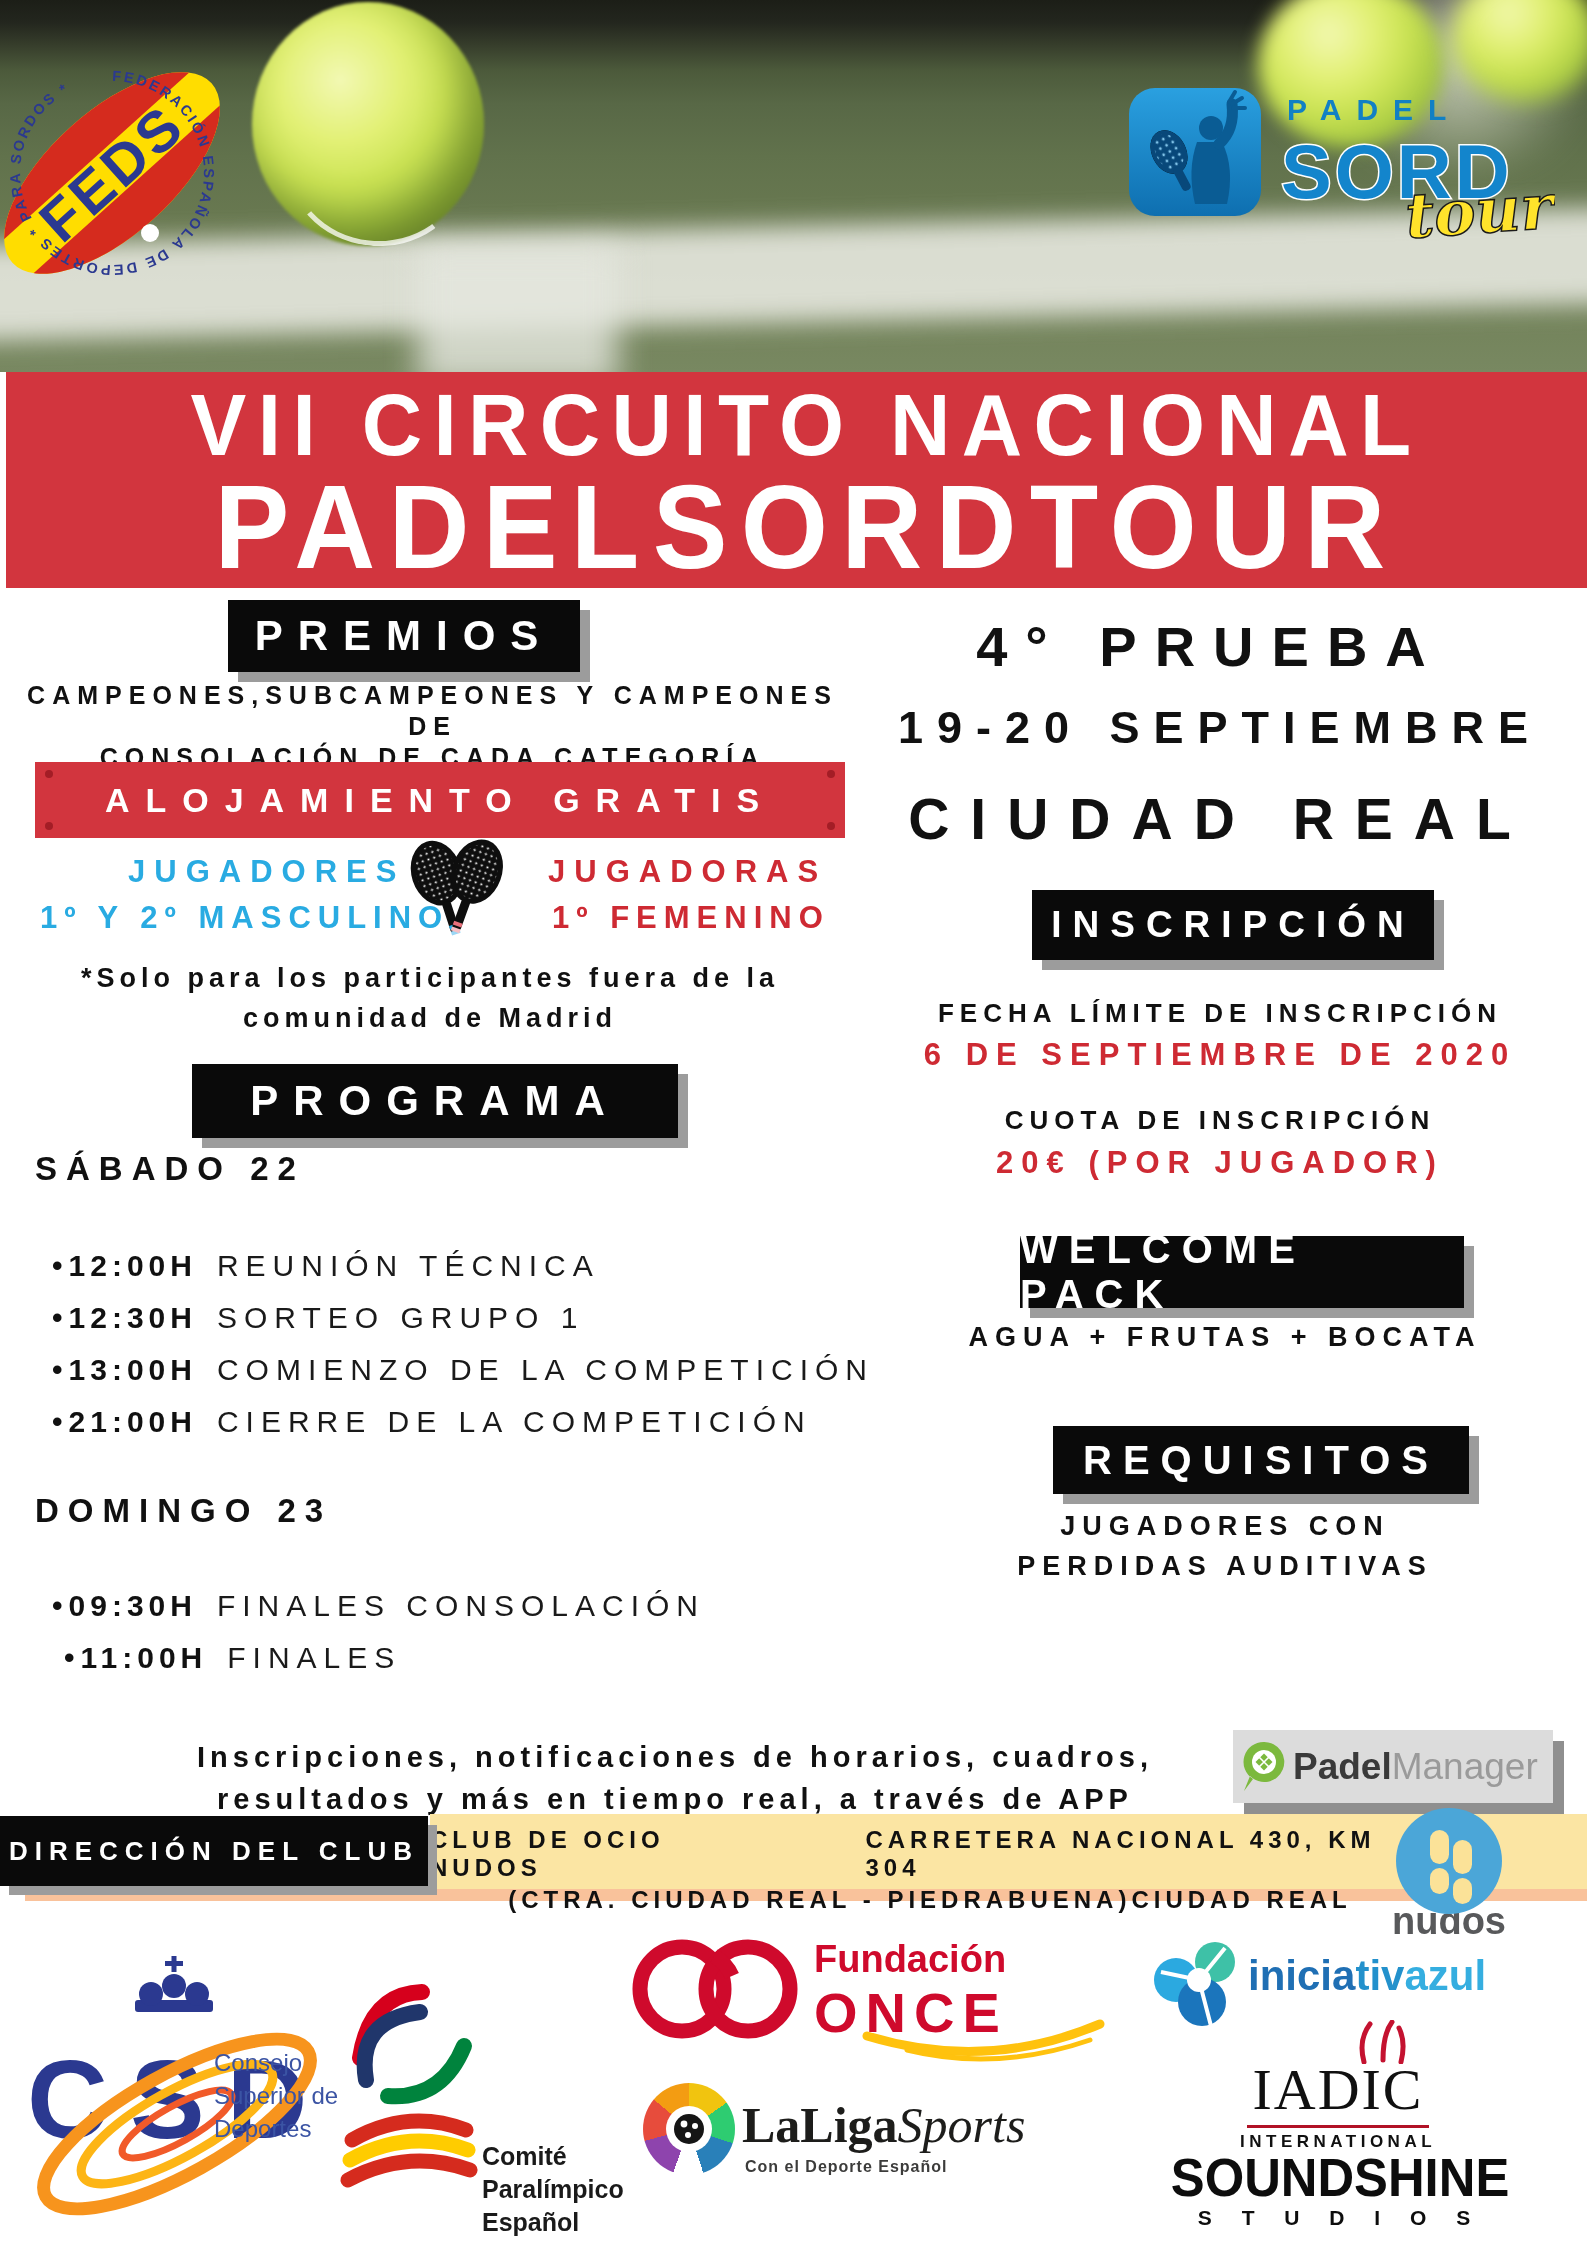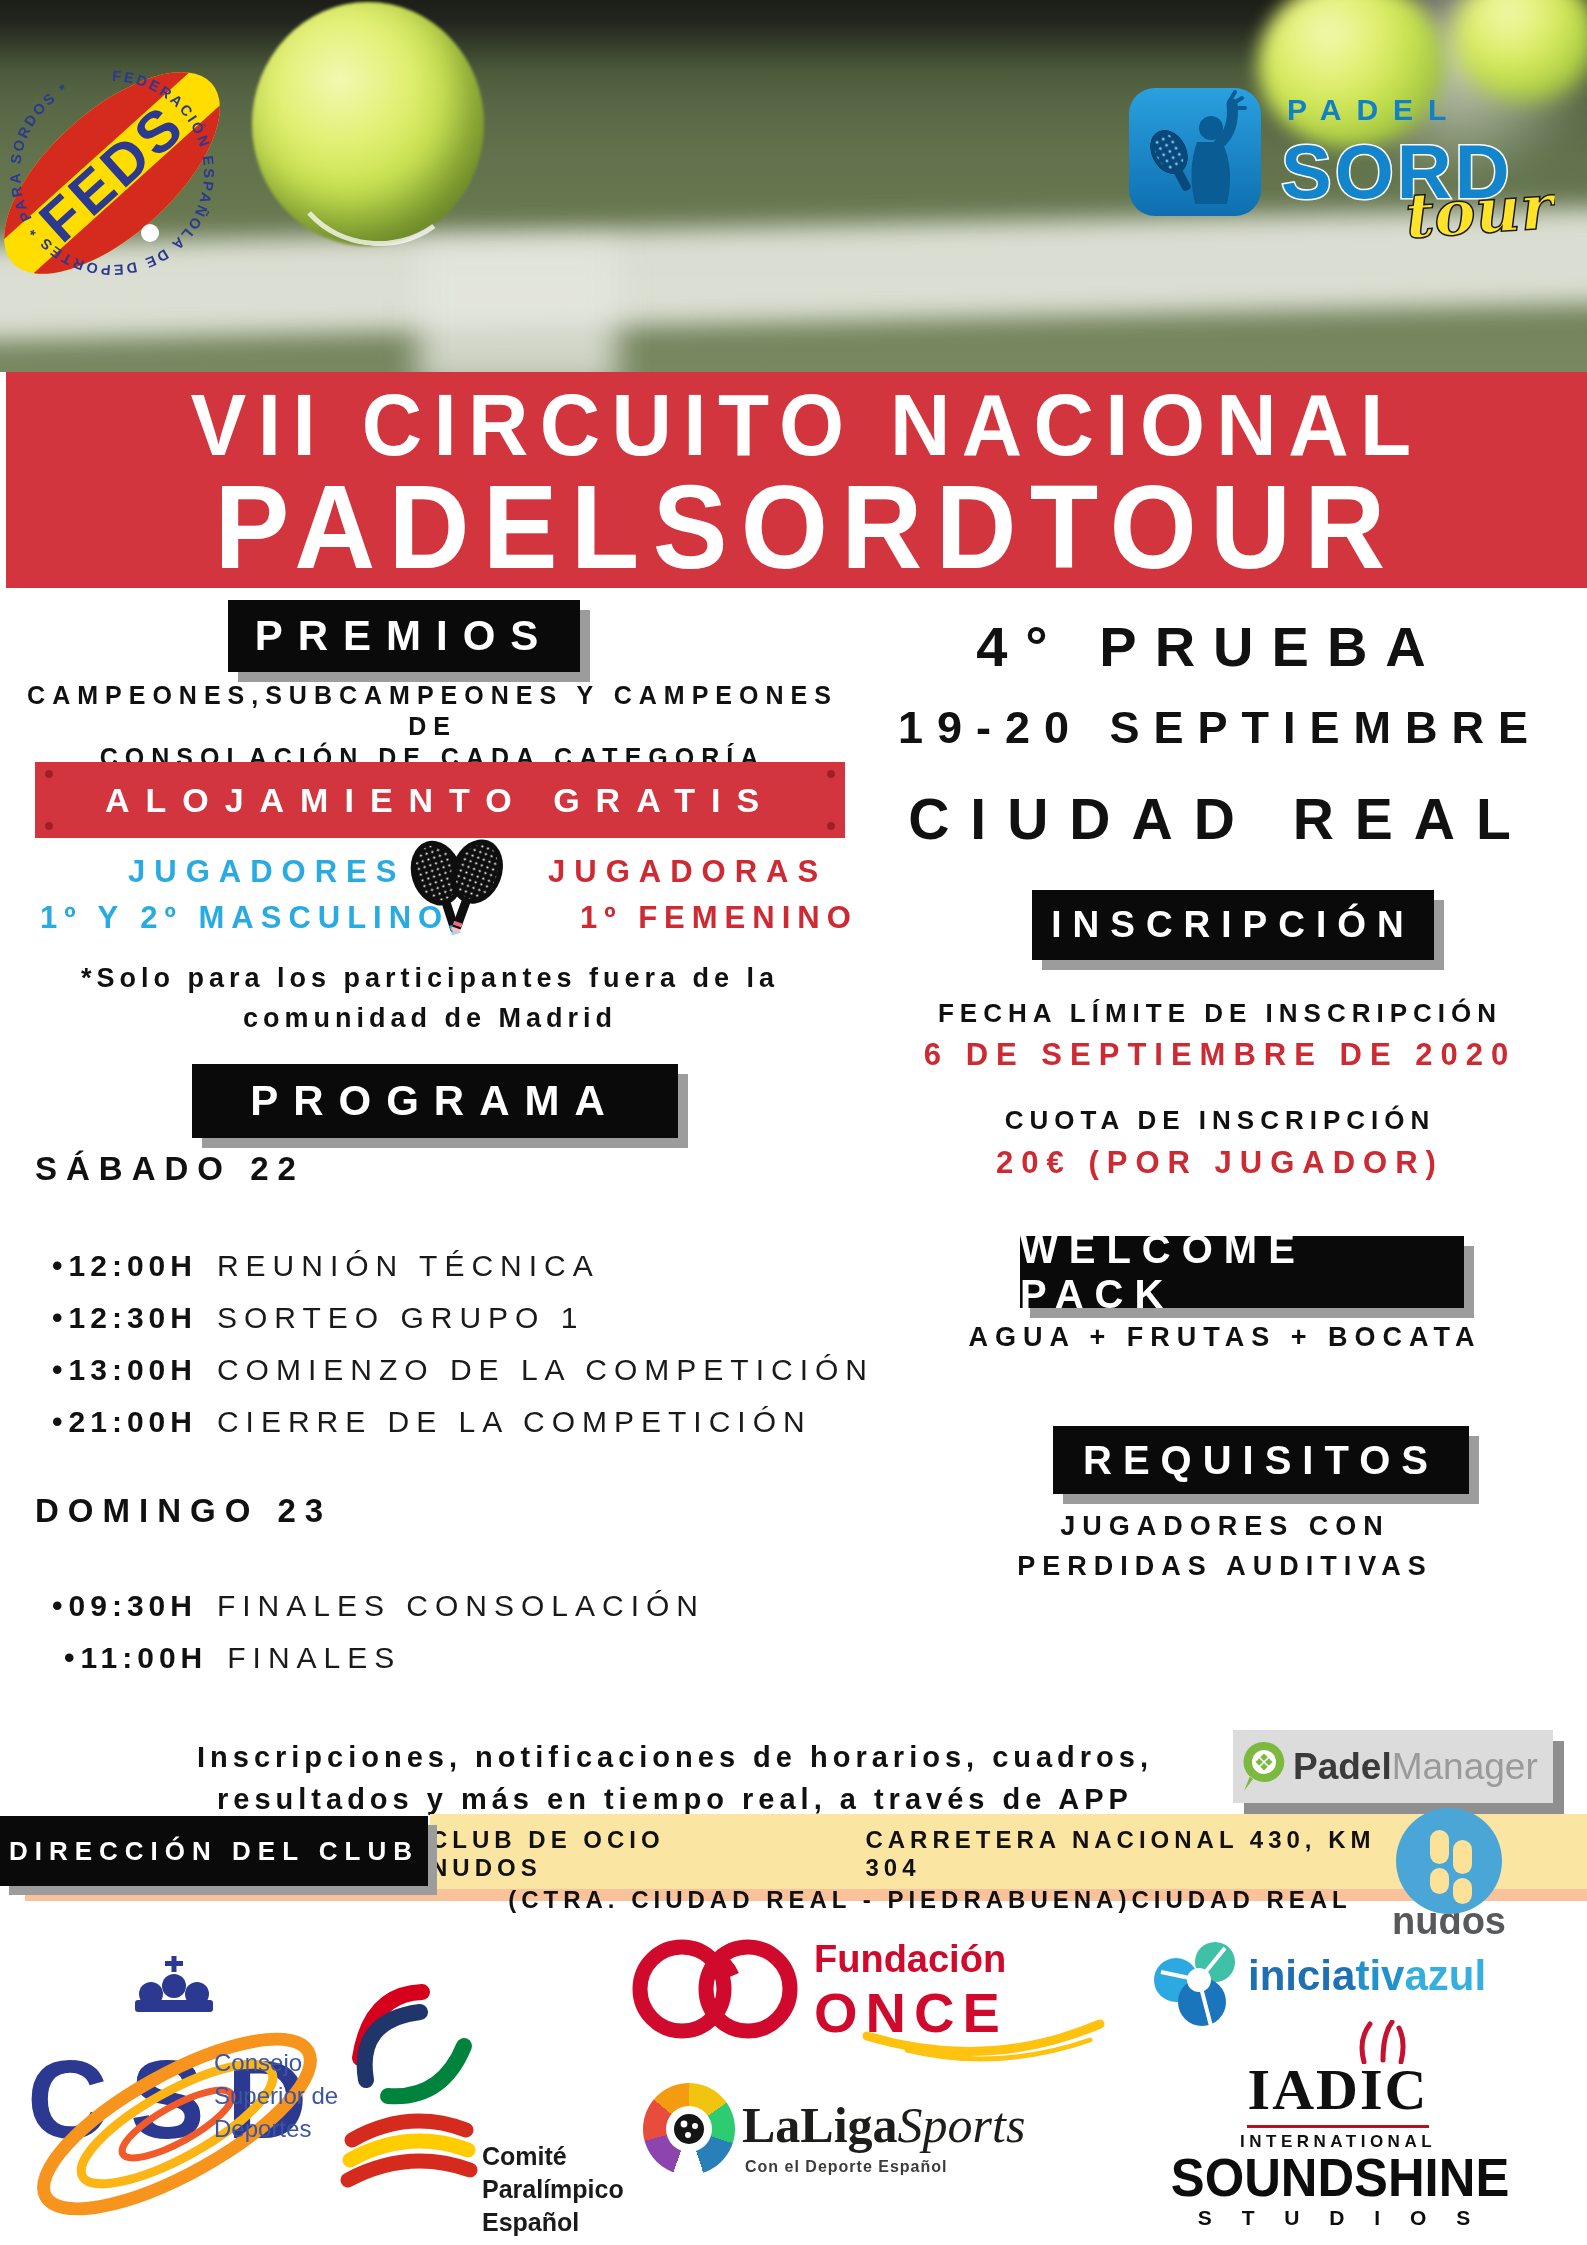--- a/index.html
+++ b/index.html
@@ -146,21 +146,21 @@
     <g transform="rotate(20 66 60)">
       <ellipse cx="66" cy="34" rx="25" ry="33" fill="#0e0e0e"></ellipse>
       <ellipse cx="66" cy="34" rx="20" ry="28" fill="url(#rkDots)"></ellipse>
       <rect x="61.5" y="64" width="9" height="32" rx="3" fill="#0e0e0e"></rect>
       <rect x="61.5" y="88" width="9" height="4" fill="#E8707B"></rect>
       <rect x="61.5" y="94" width="9" height="4" fill="#F6BFC4"></rect>
     </g>
   </svg>
 
   <div class="abs b blue" style="left:40px;top:900px;font-size:31px;letter-spacing:7px;">1º Y 2º MASCULINO</div>
-  <div class="abs b red" style="left:552px;top:900px;font-size:31px;letter-spacing:7px;margin-left:28px;">1º FEMENINO</div>
+  <div class="abs b red" style="left:552px;top:900px;font-size:31px;letter-spacing:7px;">1º FEMENINO</div>
 
   <div class="abs ctr b" style="left:0px;top:958px;width:860px;font-size:27px;letter-spacing:5px;line-height:40px;">
     <div>*Solo para los participantes fuera de la</div>
     <div>comunidad de Madrid</div>
   </div>
 
   <div class="tag" style="left:192px;top:1064px;width:486px;height:74px;font-size:42px;letter-spacing:15px;">PROGRAMA</div>
 
   <div class="abs b" style="left:35px;top:1150px;font-size:33px;letter-spacing:9px;">SÁBADO 22</div>
 
@@ -339,21 +339,21 @@
   </div>
 
   <svg class="abs" style="left:1352px;top:2020px;" width="62" height="44" viewBox="0 0 62 44">
     <g fill="none" stroke="#C41230" stroke-width="5" stroke-linecap="round">
       <path d="M12,42 Q6,20 18,4"></path>
       <path d="M31,40 Q31,14 40,2"></path>
       <path d="M49,42 Q54,22 47,8"></path>
     </g>
   </svg>
   <div class="abs ctr" style="left:1240px;top:2056px;width:196px;">
-    <div style="font-family:'Liberation Serif',serif;font-size:58px;font-weight:700;letter-spacing:2px;color:#101010;">IADIC</div>
+    <div style="font-family:'Liberation Serif',serif;font-size:58px;font-weight:400;letter-spacing:2px;color:#101010;">IADIC</div>
     <div style="width:182px;height:3px;background:#B11226;margin:2px auto 4px auto;"></div>
     <div style="font-size:17px;font-weight:600;letter-spacing:4.5px;color:#101010;">INTERNATIONAL</div>
   </div>
 
   <div class="abs ctr" style="left:1160px;top:2146px;width:360px;font-size:54px;font-weight:800;color:#0D0D0D;transform:scaleX(.94);">SOUNDSHINE</div>
   <div class="abs ctr" style="left:1160px;top:2206px;width:360px;font-size:21px;font-weight:700;letter-spacing:12px;color:#0D0D0D;">S T U D I O S</div>
 
 </div>
 
 </body></html>

